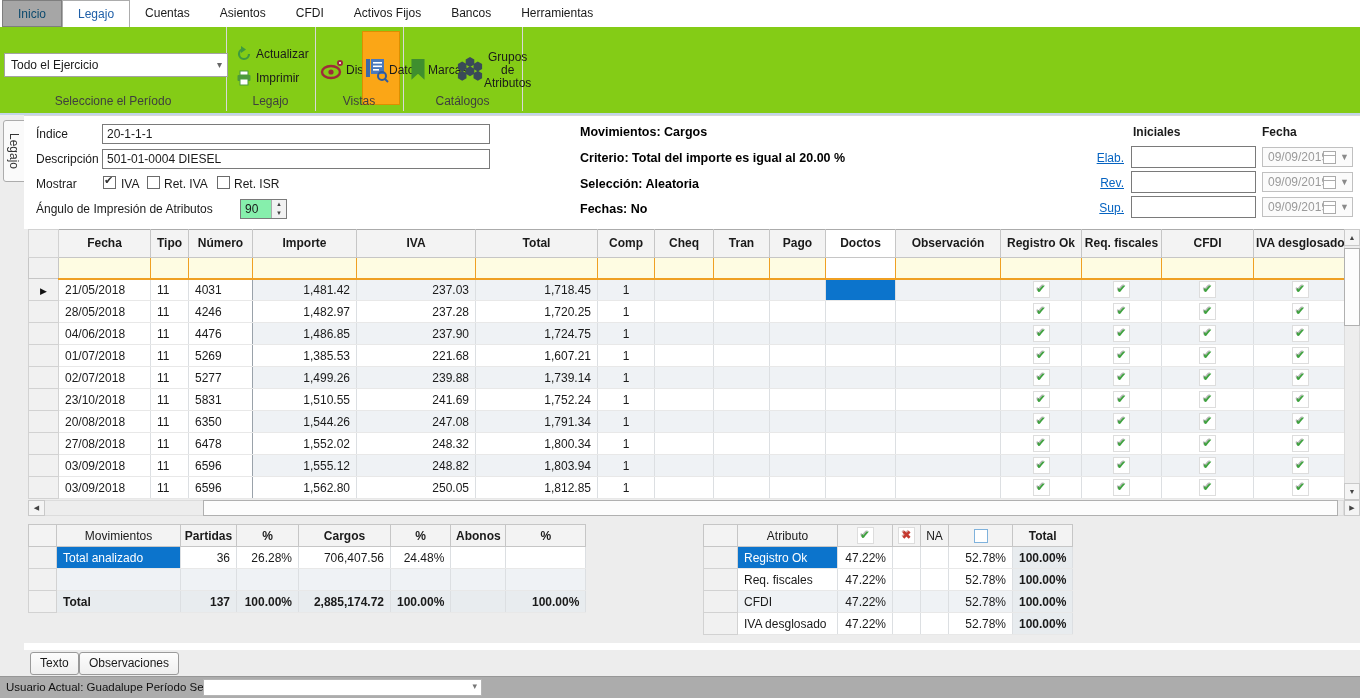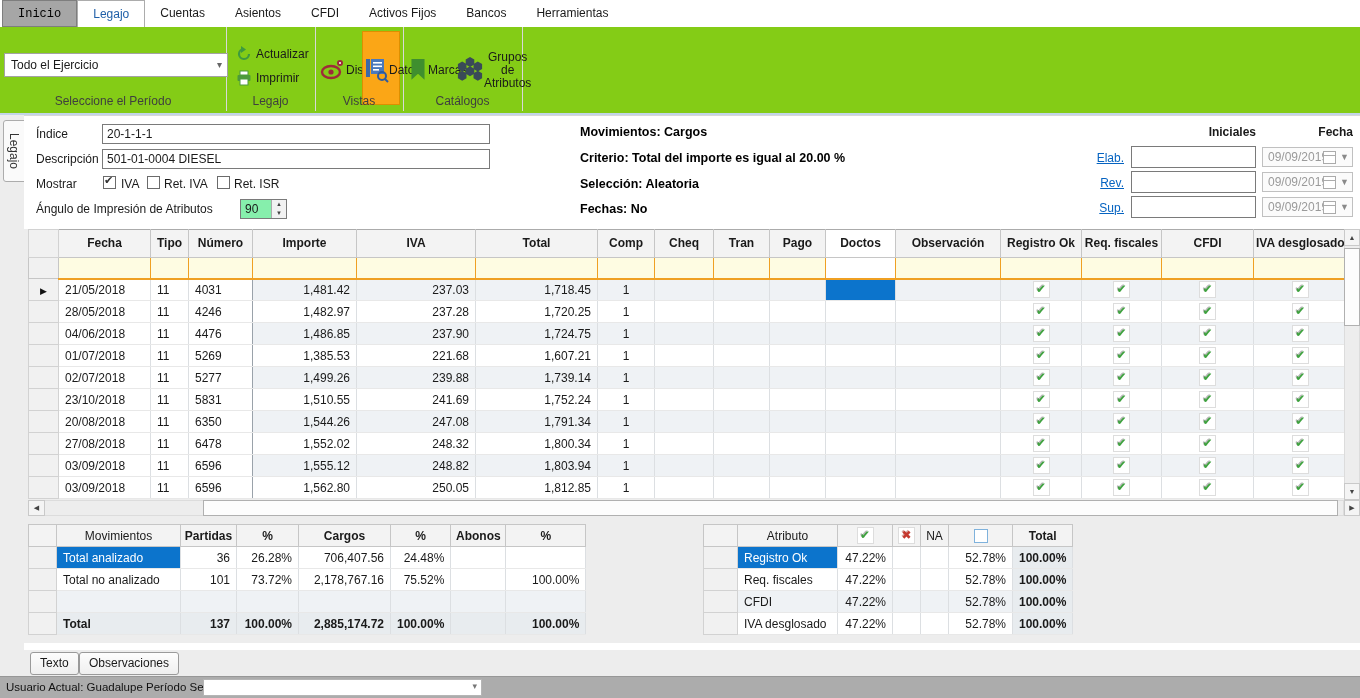--- a/index.html
+++ b/index.html
@@ -2,21 +2,21 @@
 <html style="--sel: #0C74CC; --accent_orange: #FBA616; --filter_bg: #FEFCE2; --filter_border: #EFA023; --check_green: #3EA23E; --link_blue: #0563C1; --tab_blue: #1F5FA8; --status_bg: #ACACAC; --stripe: #EFF2F5;"><head>
 <meta charset="utf-8">
 <style>
   html,body{margin:0;padding:0;width:1360px;height:698px;overflow:hidden;
     font-family:"Liberation Sans","DejaVu Sans",sans-serif;font-size:12px;color:#1a1a1a;}
   #win{position:relative;width:1360px;height:698px;background:#EDEDED;outline:1px solid #9a9a9a;}
 
   
   #tabbar{position:absolute;left:0;top:0;width:100%;height:27px;background:#fff;border-bottom:1px solid #E0E0E0;display:flex;align-items:stretch;}
   .tab{padding:0 15px;line-height:26px;color:#1a1a1a;cursor:default;}
-  .tab.dark{background:#A6A6A6;border:1px solid #7E7E7E;color:#000000;margin-left:2px;font-family:Liberation Mono, monospace;}
+  .tab.dark{background:#A6A6A6;border:1px solid #7E7E7E;color:#0c4a6e;margin-left:2px;}
   .tab.sel{background:#fff;border:1px solid #ACACAC;border-bottom:none;color:var(--tab_blue);}
 
   
   #ribbon{position:absolute;left:0;top:27px;width:100%;height:86px;background:#84cc16;border-bottom:2px solid #C3D5E8;}
   .rgroup{position:absolute;top:0;height:84px;border-right:1px solid #D8D8D8;}
   .rgrouplabel{position:absolute;bottom:3px;left:0;width:100%;text-align:center;color:#3f3f3f;}
   .combo{position:absolute;left:4px;top:26px;width:216px;height:22px;border:1px solid #A3A3A3;background:#fff;line-height:22px;padding-left:6px;}
   .combo .caret{position:absolute;right:5px;top:0;color:#666;font-size:10px;}
   .smallbtn{position:absolute;left:6px;height:22px;display:flex;align-items:center;gap:4px;padding:0 4px;}
   .bigbtn{position:absolute;top:4px;height:74px;display:flex;flex-direction:row;align-items:center;justify-content:flex-start;text-align:center;line-height:13px;padding-top:4px;box-sizing:border-box;}
@@ -32,21 +32,21 @@
   .flabel{position:absolute;color:#1a1a1a;}
   .tbox{position:absolute;border:1px solid #7A7A7A;background:#fff;height:20px;box-sizing:border-box;
     font-family:inherit;font-size:12px;padding:0 4px;color:#1a1a1a;}
   .cb{position:absolute;width:13px;height:13px;border:1px solid #6B6B6B;background:#fff;box-sizing:border-box;}
   .cb .mark{position:absolute;left:0px;top:-3px;font-size:11px;color:#333;}
   .spin{position:absolute;border:1px solid #7A7A7A;background:#86efac;height:20px;box-sizing:border-box;}
   .spin .val{position:absolute;left:4px;top:2px;}
   .spin .btns{position:absolute;right:0;top:0;width:14px;height:100%;border-left:1px solid #ABABAB;display:flex;flex-direction:column;}
   .spin .btns span{flex:1;font-size:6px;color:#444;text-align:center;line-height:9px;background:#F2F2F2;}
   .crit{position:absolute;font-weight:bold;font-size:12.5px;color:#000;}
-  .sohead{position:absolute;font-weight:bold;text-align:right;}
+  .sohead{position:absolute;font-weight:bold;text-align:left;}
   .link{position:absolute;color:var(--link_blue);text-decoration:underline;text-align:right;}
   .inibox{position:absolute;border:1px solid #7A7A7A;background:#fff;height:22px;box-sizing:border-box;}
   .datebox{position:absolute;border:1px solid #C0C0C0;background:#FBFBFB;height:20px;box-sizing:border-box;color:#9A9A9A;line-height:18px;padding-left:5px;}
   .datebox .cal{position:absolute;right:16px;top:3px;width:11px;height:11px;border:1px solid #ABABAB;background:#fff;}
   .datebox .cal i{position:absolute;left:0;top:3px;width:100%;height:1px;background:#ABABAB;}
   .datebox .caret{position:absolute;right:3px;top:0;font-size:9px;color:#8a8a8a;}
 
   
   #grid-table{position:absolute;left:28px;top:229px;border-collapse:collapse;table-layout:fixed;background:#fff;font-size:12px;}
   #grid-table td,#grid-table th{overflow:hidden;white-space:nowrap;box-sizing:border-box;}
@@ -547,30 +547,20 @@
           <td class="sc al selcell">Total analizado</td>
           <td class="sc ar">36</td>
           <td class="sc ar">26.28%</td>
           <td class="sc ar">706,407.56</td>
           <td class="sc ar">24.48%</td>
           <td class="sc ar"></td>
           <td class="sc ar"></td>
         </tr>
         <tr>
           <td class="gsel rowsel"></td>
-          <td class="sc al">Total no analizado</td>
-          <td class="sc ar">101</td>
-          <td class="sc ar">73.72%</td>
-          <td class="sc ar">2,178,767.16</td>
-          <td class="sc ar">75.52%</td>
-          <td class="sc ar"></td>
-          <td class="sc ar">100.00%</td>
-        </tr>
-        <tr>
-          <td class="gsel rowsel"></td>
           <td class="sc al stripe"></td>
           <td class="sc ar stripe"></td>
           <td class="sc ar stripe"></td>
           <td class="sc ar stripe"></td>
           <td class="sc ar stripe"></td>
           <td class="sc ar stripe"></td>
           <td class="sc ar stripe"></td>
         </tr>
         <tr>
           <td class="gsel rowsel"></td>

